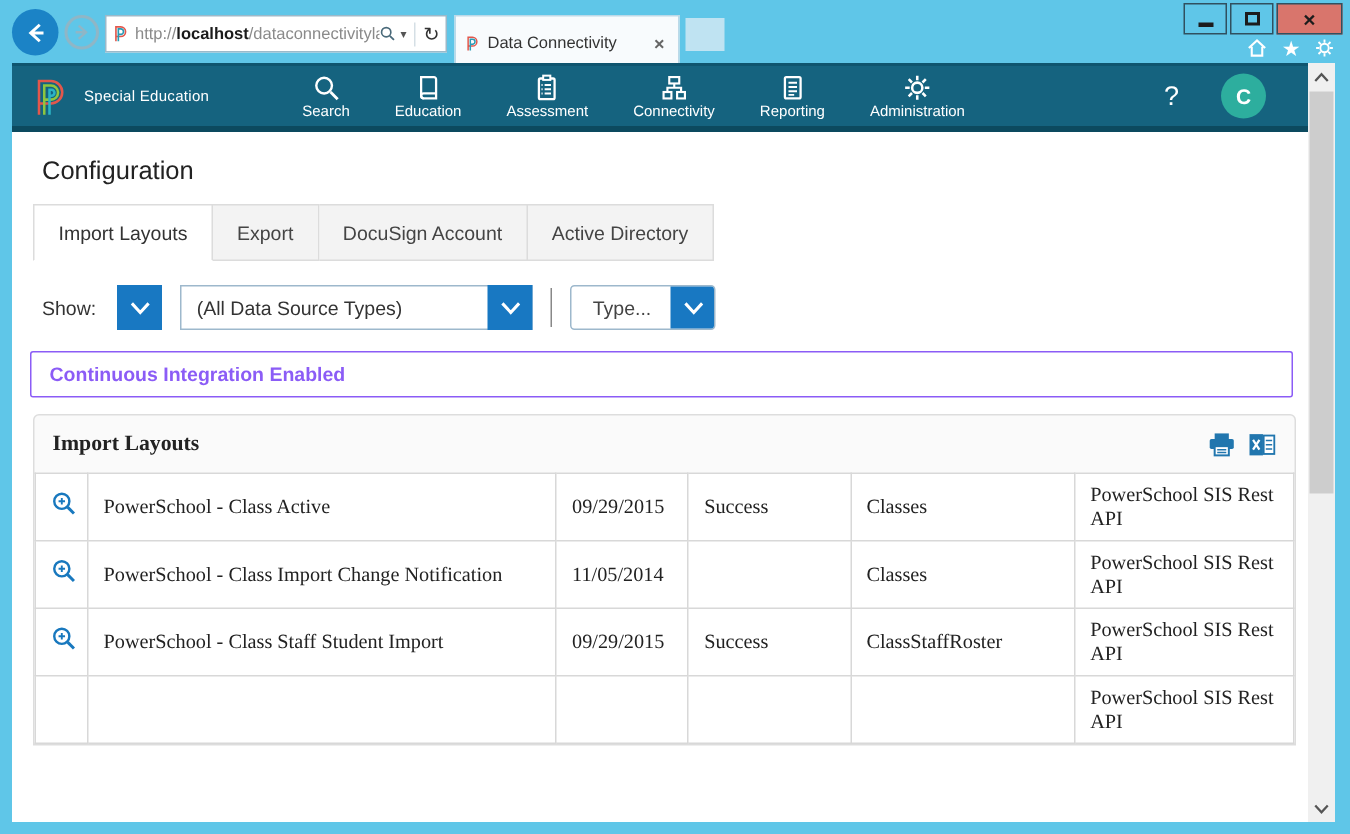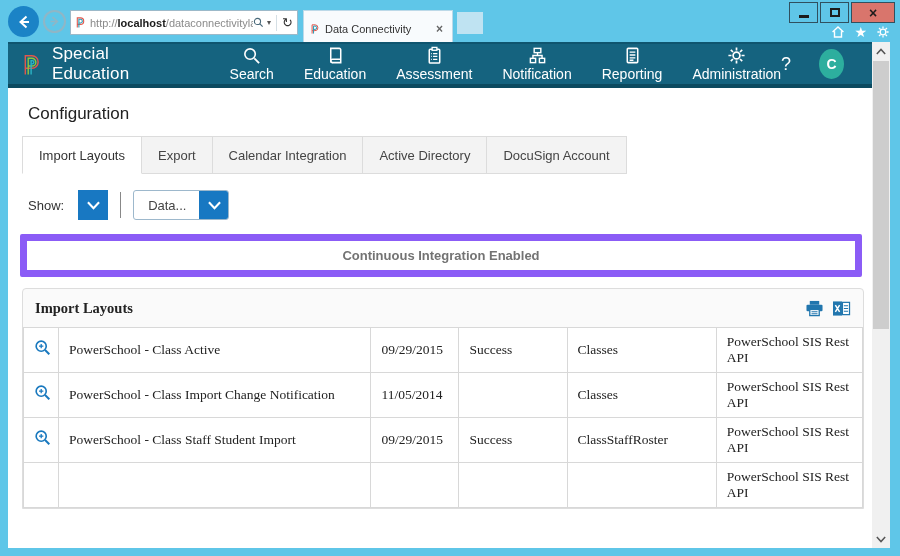--- a/index.html
+++ b/index.html
@@ -39,24 +39,24 @@
   .page { flex:1; overflow:hidden; position:relative; }
 
   
   .scrollbar { width:18px; background:#f0f0f0; position:relative; }
   .sb-btn { position:absolute; left:0; width:18px; height:18px; display:flex; align-items:center; justify-content:center; }
   .sb-up { top:0; } .sb-down { bottom:0; }
   .sb-thumb { position:absolute; left:1px; top:19px; width:16px; height:268px; background:#cdcdcd; }
 
   
   .navbar { height:46px; background:#15637f; border-top:2px solid #0f556f; border-bottom:4px solid #0c4a5f; display:flex; align-items:center; padding:0 14px; color:#fff; }
-  .app-title { font-size:17px; margin-left:10px; letter-spacing:.2px; }
+  .app-title { font-size:10px; margin-left:10px; letter-spacing:.2px; }
   .nav-items { display:flex; gap:30px; margin-left:62px; }
   .nav-item { display:flex; flex-direction:column; align-items:center; gap:1px; cursor:pointer; }
-  .nav-item .lbl { font-size:14px; }
+  .nav-item .lbl { font-size:10px; }
   .nav-spacer { flex:1; }
   .help { font-size:18px; margin-right:28px; }
   .avatar { width:30px; height:30px; border-radius:50%; background:#2dae9e; color:#fff; display:flex; align-items:center; justify-content:center; font-size:14px; font-weight:bold; margin-right:14px; }
 
   
   .config-row { height:48px; display:flex; align-items:flex-end; padding:0 38px 0 20px; }
   .page-title { font-size:17px; color:#222; margin-bottom:12px; }
   .config-tabs { display:flex; gap:27px; margin-left:auto; margin-bottom:4px; }
   .ctab { font-size:13.5px; color:#666; padding-bottom:6px; cursor:pointer; }
   .ctab.active { color:#1878be; font-weight:bold; border-bottom:3px solid #1878be; }
@@ -74,21 +74,21 @@
   .dd-value { display:flex; align-items:center; padding:0 10px; font-size:13px; color:#333; }
   .dd-chevron { width:30px; background:#1878c2; display:flex; align-items:center; justify-content:center; margin:-1px; }
   .dd1 .dd-value { width:212px; }
   .dd2 { margin-left:12px; }
   .dd2 .dd-value { width:205px; }
   .v-divider { width:1px; height:26px; background:#888; margin:0 12px; }
   .more-btn { display:flex; height:30px; border:1px solid #9db8cc; border-radius:3px; background:#fff; overflow:hidden; }
   .more-btn .dd-value { padding:0 14px; color:#444; }
 
   
-  .banner { margin:4px 10px 0 12px; border:7px solid #8b5cf6; border-radius:2px; background:#fff; padding:7px 12px; font-weight:bold; font-size:13px; color:#737373;text-align:center; }
+  .banner { margin:4px 10px 0 12px; border:1px solid #8b5cf6; border-radius:2px; background:#fff; padding:7px 12px; font-weight:bold; font-size:13px; color:#8b5cf6; }
 
   
   .panel { margin:11px 8px 0 14px; border:1px solid #ddd; border-radius:4px 4px 0 0; background:#fafafa; }
   .panel-header { display:flex; align-items:center; padding:11px 12px 10px 12px; }
   .panel-title { font-family:"Liberation Serif", serif; font-weight:bold; font-size:14.5px; color:#222; }
   .panel-actions { margin-left:auto; display:flex; gap:8px; align-items:center; }
   table.layouts { width:100%; border-collapse:collapse; table-layout:fixed; background:#fff; font-family:"Liberation Serif", serif; font-size:13.5px; color:#222; }
   table.layouts th, table.layouts td { border:1px solid #d8d8d8; padding:6px 10px; text-align:left; vertical-align:middle; }
   table.layouts th { font-weight:bold; background:#fff; }
   .col-icon { width:35px; } .col-name { width:312px; } .col-imported { width:88px; }
@@ -199,21 +199,21 @@
               </svg>
             <span class="lbl">Assessment</span>
           </div>
           <div class="nav-item">
             <svg width="19" height="19" viewBox="0 0 20 20">
                 <rect x="6.5" y="2.5" width="7" height="4.5" fill="none" stroke="#fff" stroke-width="1.5"></rect>
                 <rect x="2.5" y="13" width="5.5" height="4.5" fill="none" stroke="#fff" stroke-width="1.5"></rect>
                 <rect x="12" y="13" width="5.5" height="4.5" fill="none" stroke="#fff" stroke-width="1.5"></rect>
                 <path d="M10 7 v3 M10 10 H5.2 V13 M10 10 H14.8 V13" fill="none" stroke="#fff" stroke-width="1.5"></path>
               </svg>
-            <span class="lbl">Notification</span>
+            <span class="lbl">Connectivity</span>
           </div>
           <div class="nav-item">
             <svg width="19" height="19" viewBox="0 0 20 20">
                 <rect x="4.5" y="2.5" width="11" height="15" rx="1" fill="none" stroke="#fff" stroke-width="1.6"></rect>
                 <path d="M7 6.5 h6 M7 9.5 h6 M7 12.5 h6 M7 15 h4" stroke="#fff" stroke-width="1.4"></path>
               </svg>
             <span class="lbl">Reporting</span>
           </div>
           <div class="nav-item">
             <svg width="19" height="19" viewBox="0 0 20 20">
@@ -231,37 +231,44 @@
           </div>
       </div>
 
       <div class="config-row">
         <span class="page-title">Configuration</span>
       </div>
 
       <div class="subtab-strip">
         <div class="stab active">Import Layouts</div>
         <div class="stab">Export</div>
-        <div class="stab">Calendar Integration</div>
+        <div class="stab">DocuSign Account</div>
         <div class="stab">Active Directory</div>
-        <div class="stab">DocuSign Account</div>
       </div>
 
       <div class="filter-row">
         <span class="show-label">Show:</span>
         <div class="dd dd1">
           <span class="dd-chevron">
               <svg width="13" height="9" viewBox="0 0 14 9">
                 <polyline points="1,1 7,7.5 13,1" fill="none" stroke="#fff" stroke-width="2.2"></polyline>
               </svg>
             </span>
         </div>
+        <div class="dd dd2">
+          <span class="dd-value">(All Data Source Types)</span>
+          <span class="dd-chevron">
+              <svg width="13" height="9" viewBox="0 0 14 9">
+                <polyline points="1,1 7,7.5 13,1" fill="none" stroke="#fff" stroke-width="2.2"></polyline>
+              </svg>
+            </span>
+        </div>
         <span class="v-divider"></span>
         <div class="more-btn">
-          <span class="dd-value">Data...</span>
+          <span class="dd-value">Type...</span>
           <span class="dd-chevron">
               <svg width="13" height="9" viewBox="0 0 14 9">
                 <polyline points="1,1 7,7.5 13,1" fill="none" stroke="#fff" stroke-width="2.2"></polyline>
               </svg>
             </span>
         </div>
       </div>
 
       <div class="banner">Continuous Integration Enabled</div>
 

